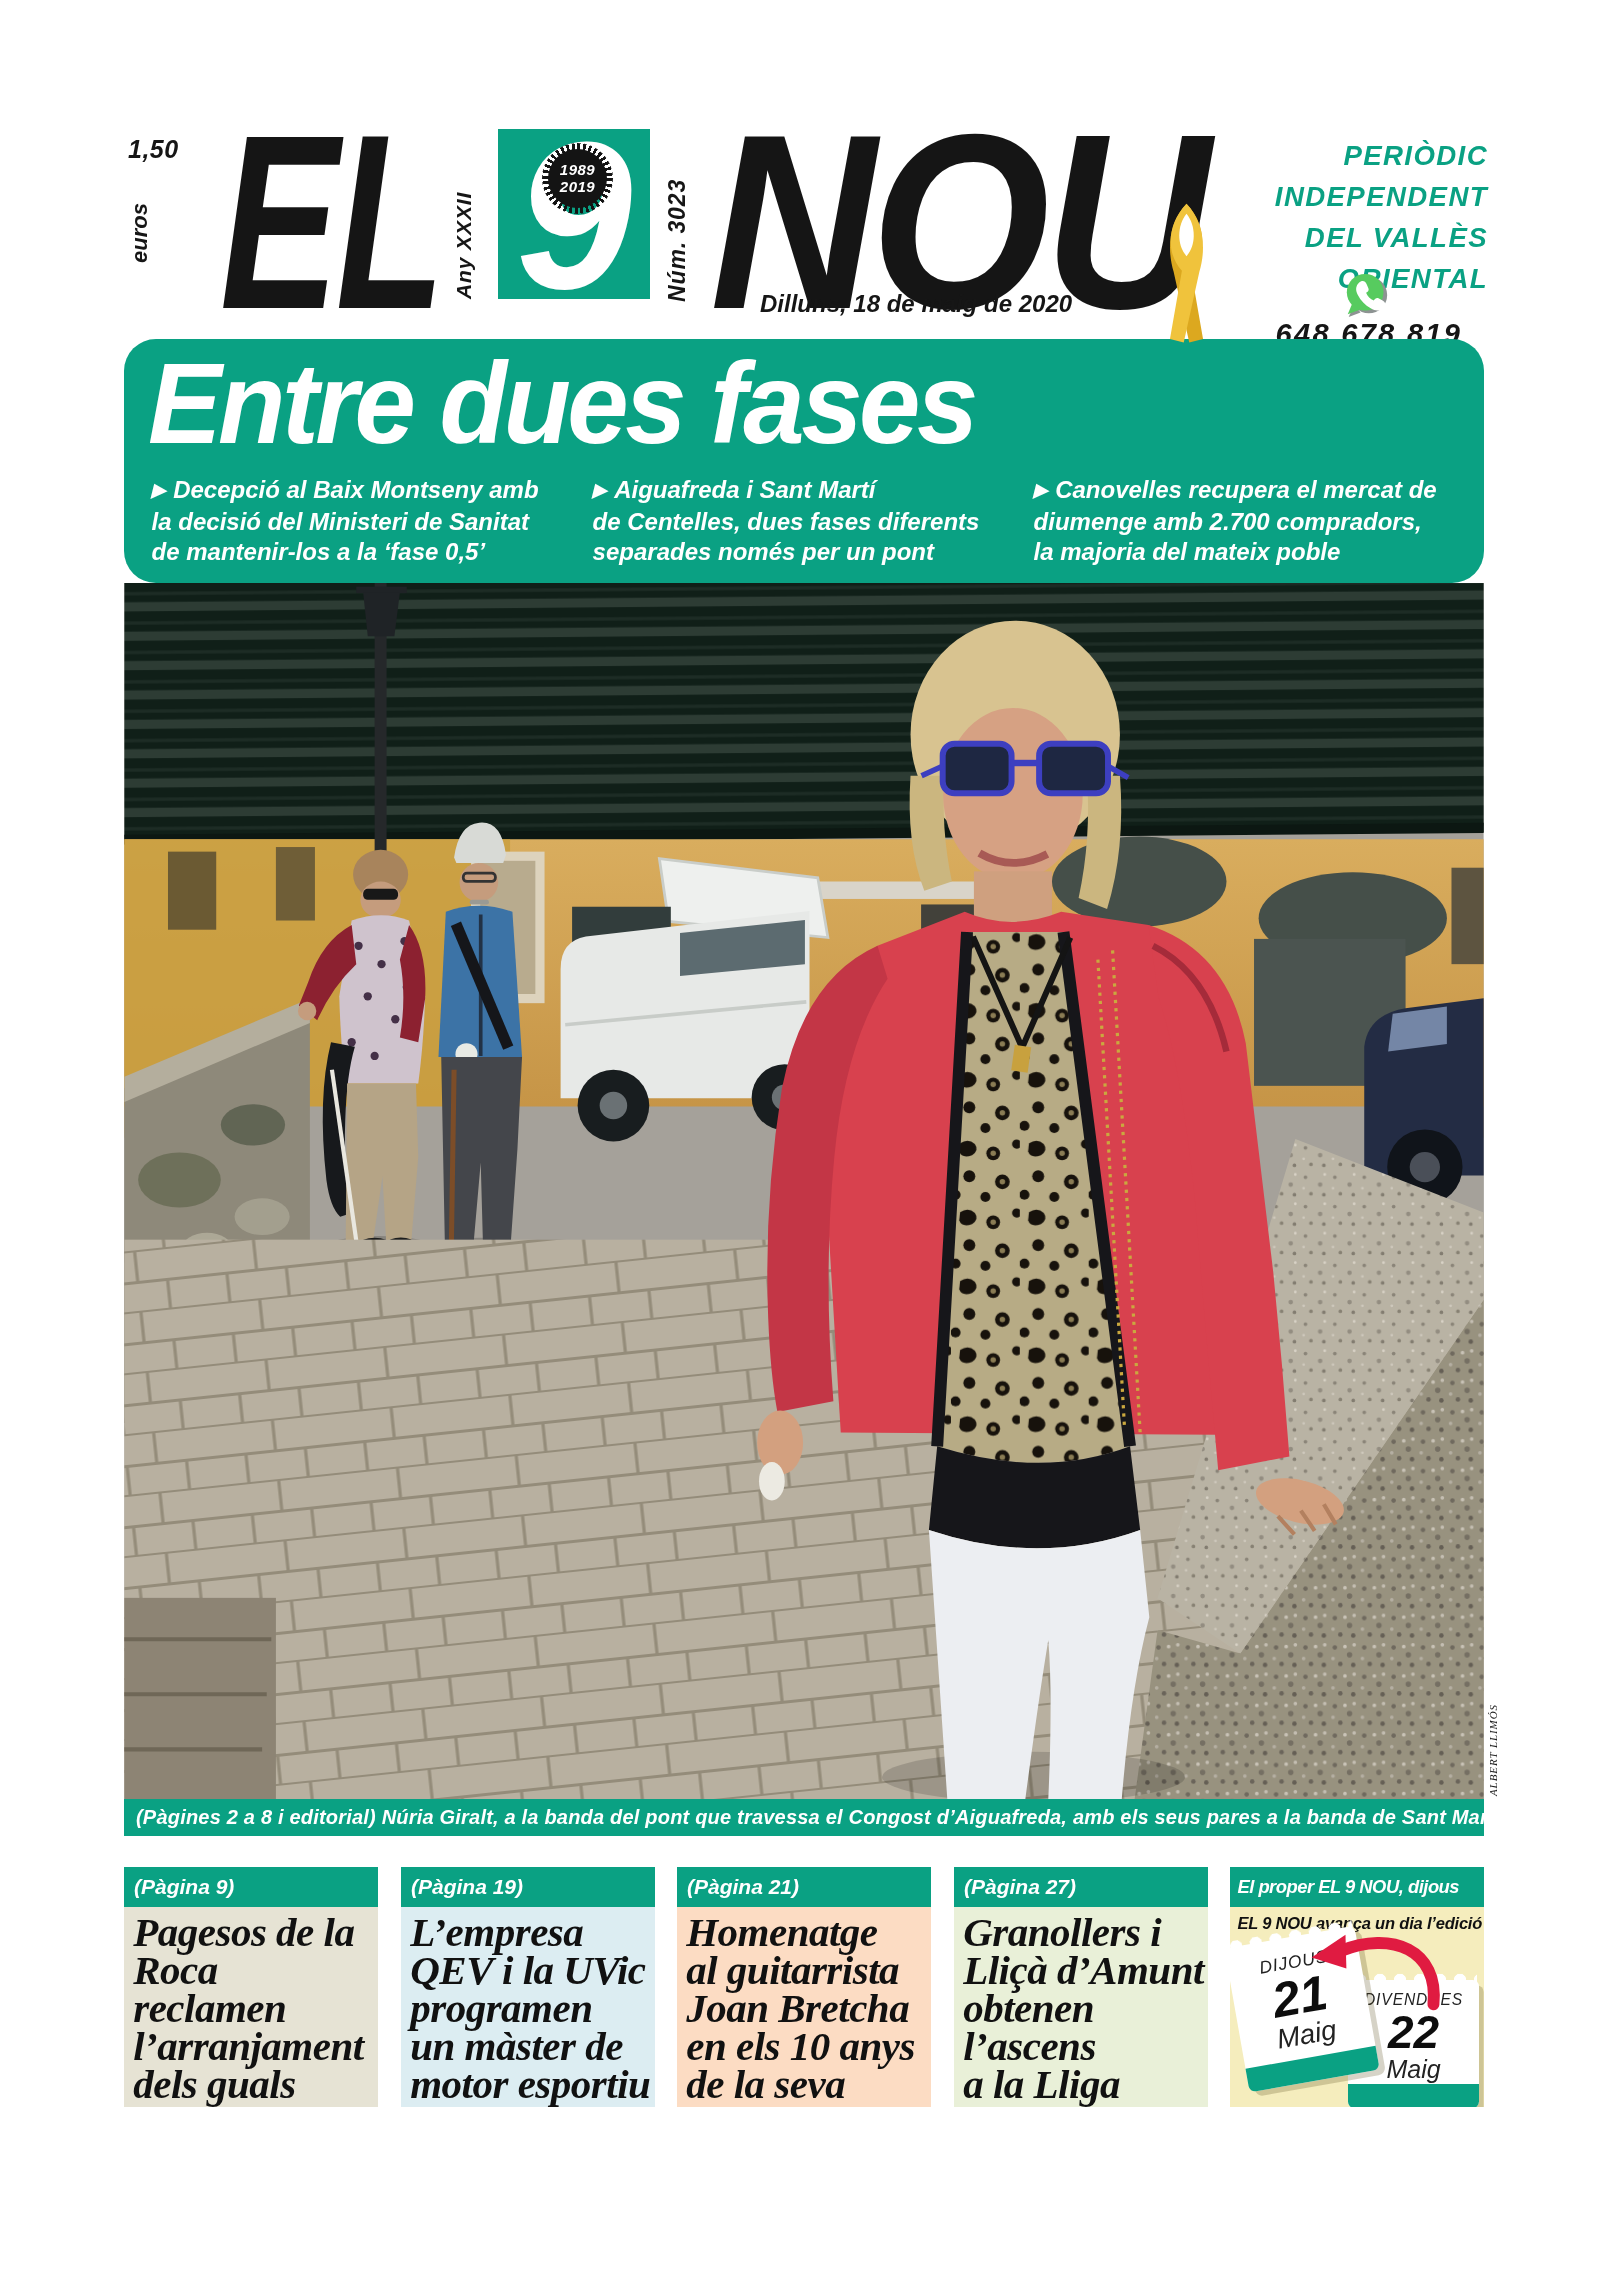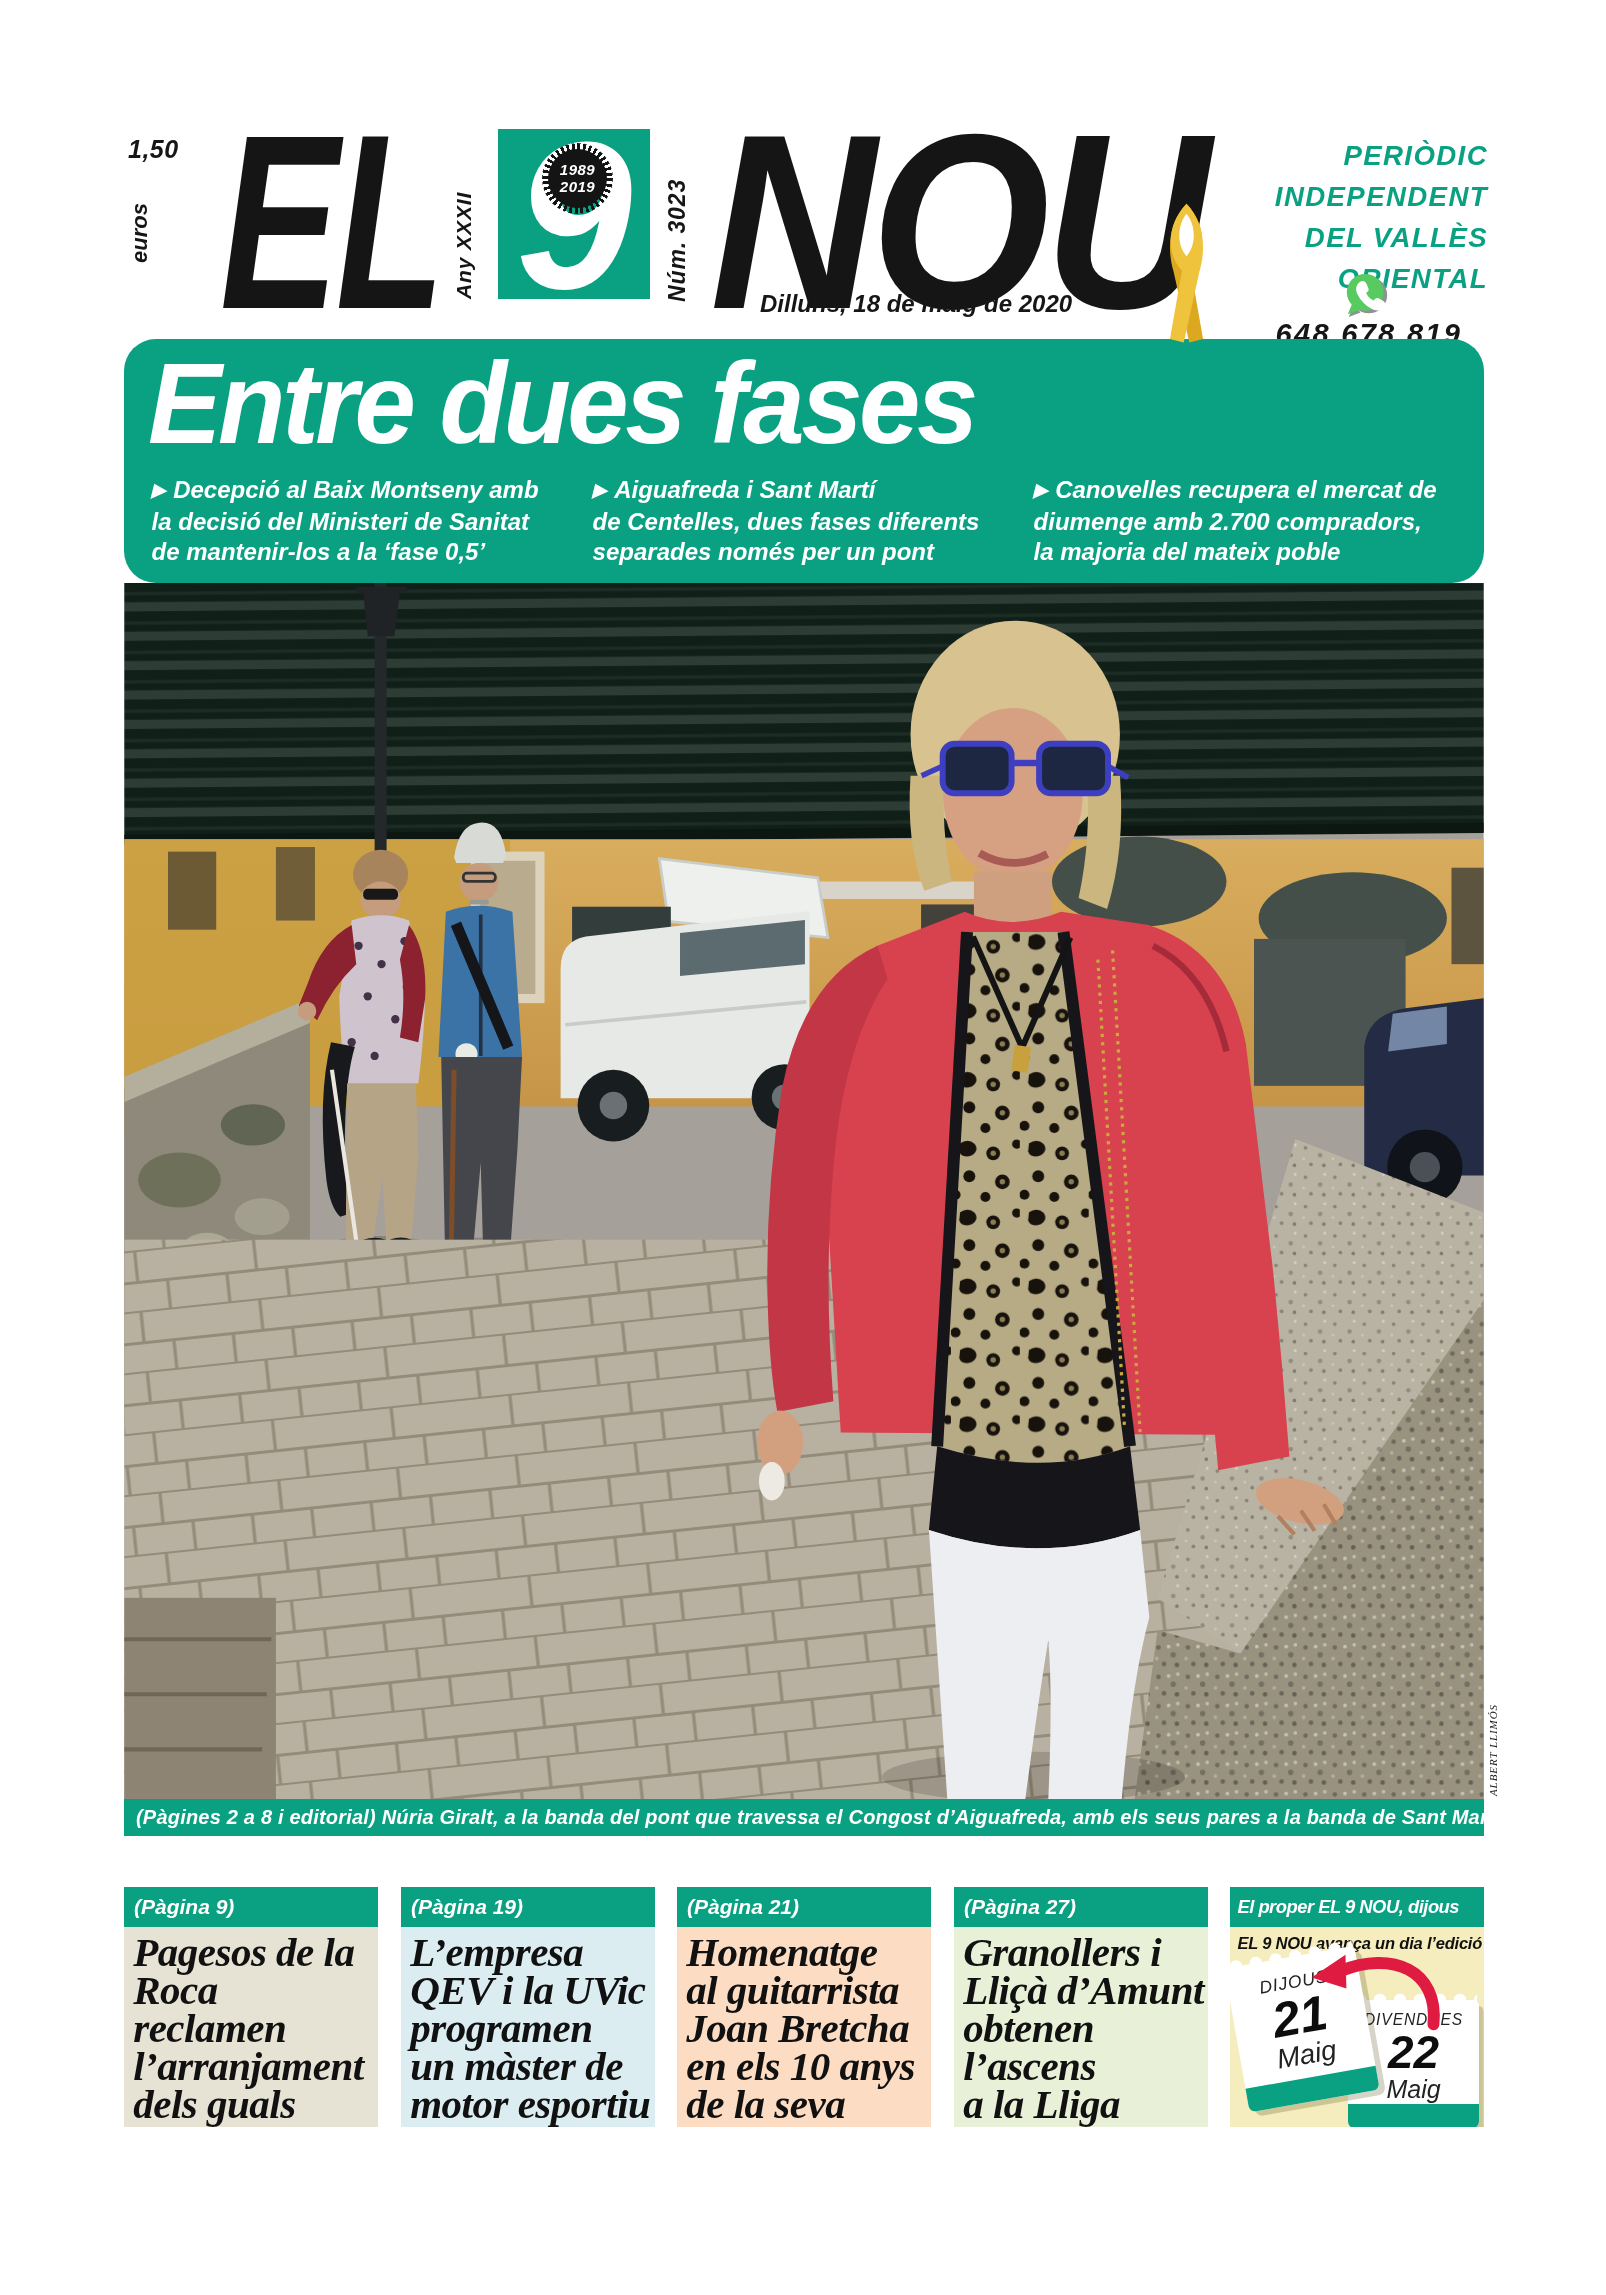--- a/index.html
+++ b/index.html
@@ -38,21 +38,21 @@
   .tri { font-size:18.4px; margin-right:7.4px; position:relative; top:-1.8px; }
 
   
   .photo-wrap { position:absolute; left:124px; top:583px; width:1360px; height:1216px; overflow:hidden; }
   .photo-wrap svg { display:block; width:100%; height:100%; }
   .caption-bar { position:absolute; left:124px; top:1799px; width:1360px; height:37px; background:#0aa183; color:#fff; display:flex; align-items:center; padding-left:12px; font-size:20px; font-weight:bold; letter-spacing:0.2px; white-space:nowrap; overflow:hidden; }
   .credit { position:absolute; left:1487px; top:1699px; height:97px; font-size:11px; font-family:"Liberation Serif", serif; color:#222; letter-spacing:0.9px; }
 
   
   .story { position:absolute; top:1867px; width:254px; }
-  .story-header { height:40px; background:#0aa183; color:#fff; font-size:21px; font-weight:bold; display:flex; align-items:center; padding-left:10px; overflow:hidden; white-space:nowrap;margin-top:20px; }
+  .story-header { height:40px; background:#0aa183; color:#fff; font-size:21px; font-weight:bold; display:flex; align-items:center; padding-left:10px; overflow:hidden; white-space:nowrap; }
   .story-body { height:200px; font-family:"Liberation Serif", serif; font-weight:bold; font-size:41px; line-height:38px; letter-spacing:-0.5px; padding:6.4px 0 0 9.2px; white-space:pre-line; color:#111; overflow:hidden; }
   .s0 { left:124px; }  .s0 .story-body { background:#e6e3d4; }
   .s1 { left:401px; }  .s1 .story-body { background:#dcedf2; }
   .s2 { left:677px; } .s2 .story-body { background:#fcdcc3; }
   .s3 { left:954px;border-radius:19px; } .s3 .story-body { background:#e9f0d8; }
 
   
   .promo { left:1230px; }
   .promo .story-header { font-size:18.4px; letter-spacing:-0.5px; padding-left:7.4px; }
   .promo-body { position:relative; height:200px; background:#f5edbd; overflow:hidden; }

